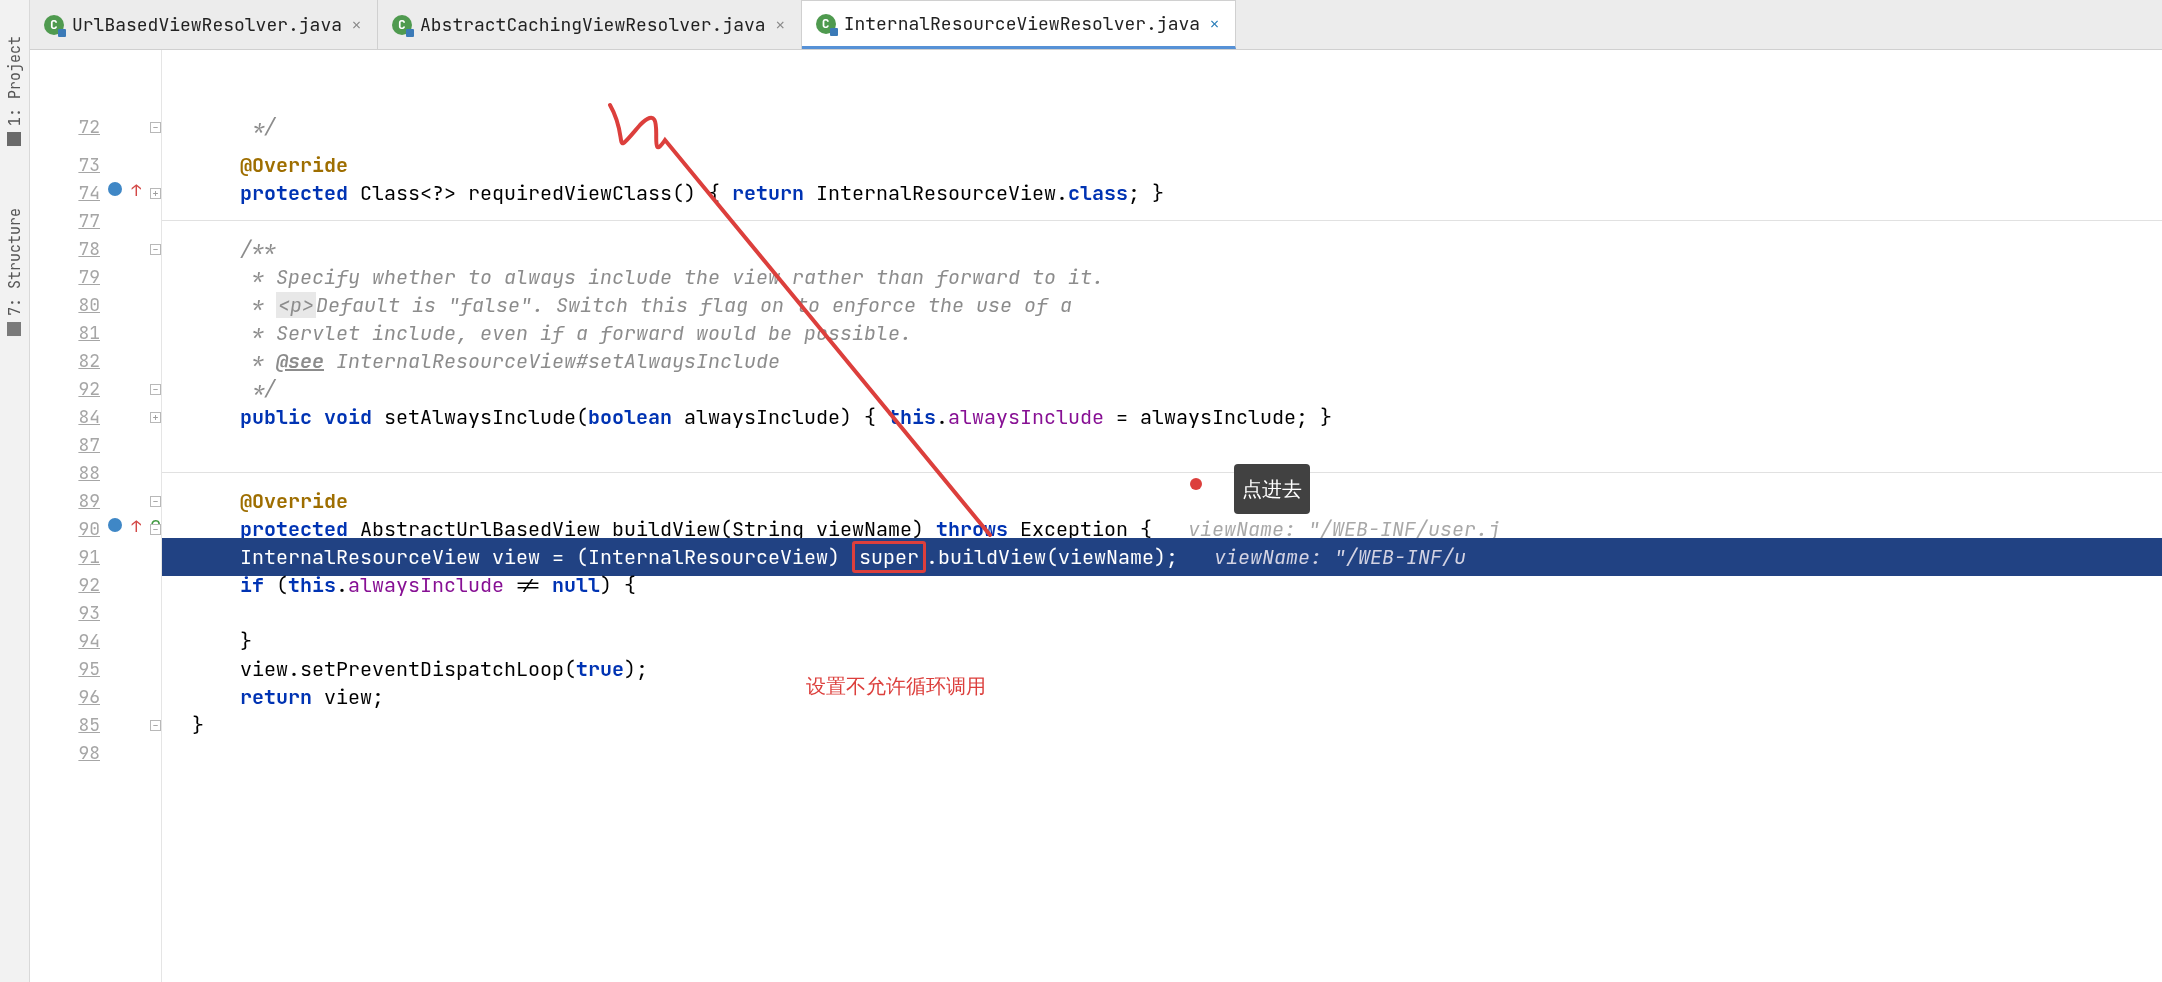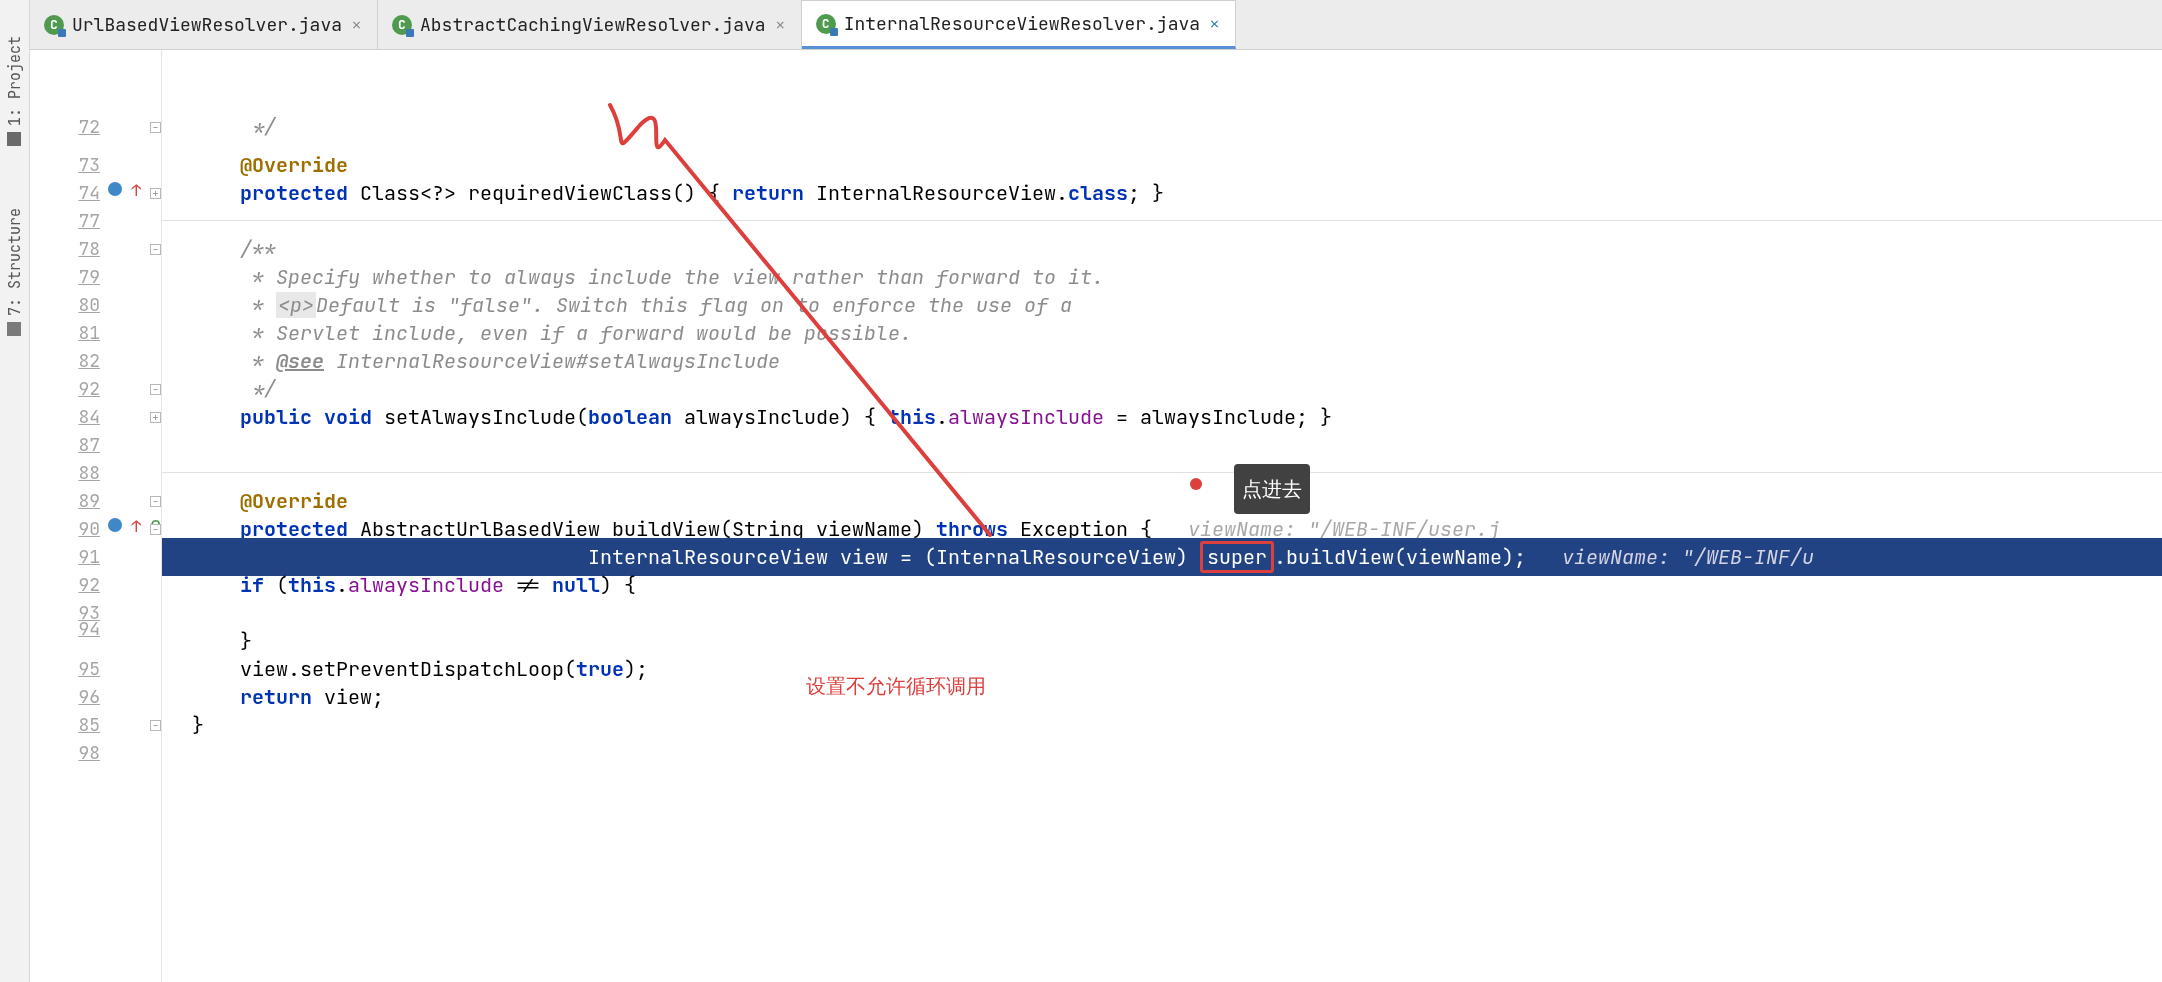--- a/index.html
+++ b/index.html
@@ -165,21 +165,20 @@
   .code .row {
     position: absolute;
     left: 0;
     right: 0;
     height: 38px;
     padding-left: 30px;
   }
   .code .hl-line {
     background: #214283;
     color: #fff;
-    text-align: center;
   }
   .code .hl-line .super-box {
     border: 3px solid #dc3f3c;
     padding: 0 4px;
     border-radius: 3px;
     color: #fff;
     background: transparent;
   }
   .code .hl-line .hint {
     font-style: italic;
@@ -289,21 +288,21 @@
     <span class="ln" style="top:292px">82</span>
     <span class="ln" style="top:320px">92</span>
     <span class="ln" style="top:348px">84</span>
     <span class="ln" style="top:376px">87</span>
     <span class="ln" style="top:404px">88</span>
     <span class="ln" style="top:432px">89</span>
     <span class="ln" style="top:460px">90</span>
     <span class="ln" style="top:488px">91</span>
     <span class="ln" style="top:516px">92</span>
     <span class="ln" style="top:544px">93</span>
-    <span class="ln" style="top:560px">94</span>
+    <span class="ln" style="top:572px">94</span>
     <span class="ln" style="top:600px">95</span>
     <span class="ln" style="top:628px">96</span>
     <span class="ln" style="top:656px">85</span>
     <span class="ln" style="top:684px">98</span>
 
     <div class="marker" style="top:132px">
       <span class="impl-marker" style="display:inline-block"></span>
       <span class="arrow-up">↑</span>
     </div>
     <div class="marker" style="top:468px">

